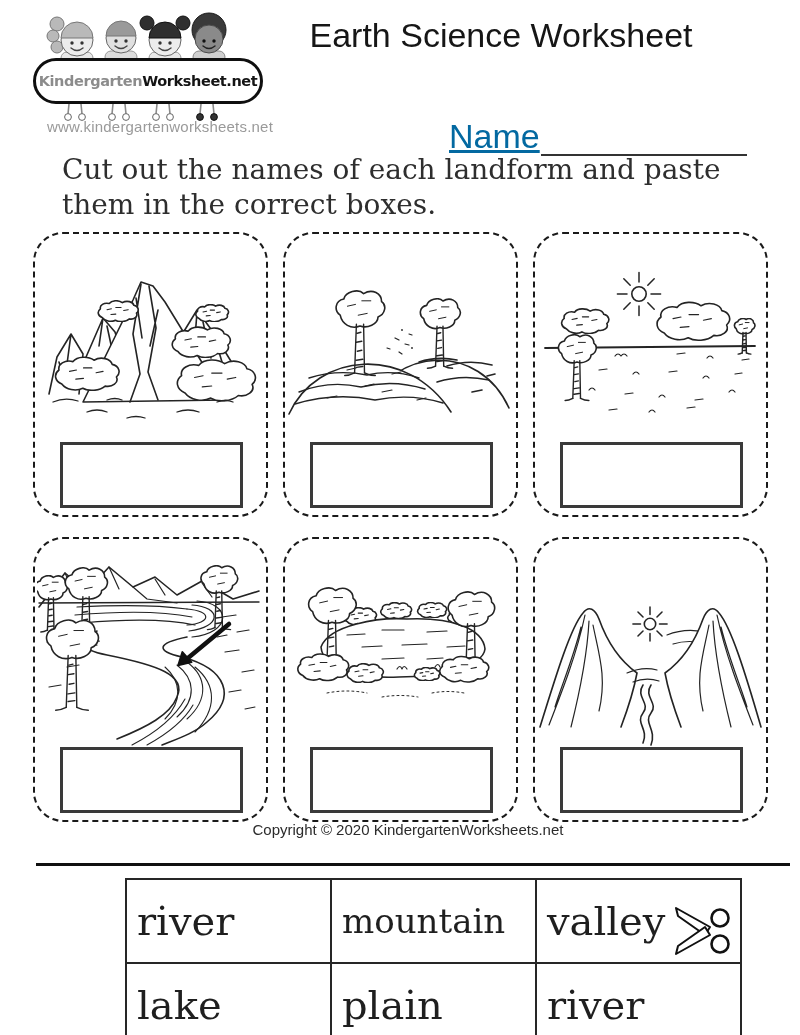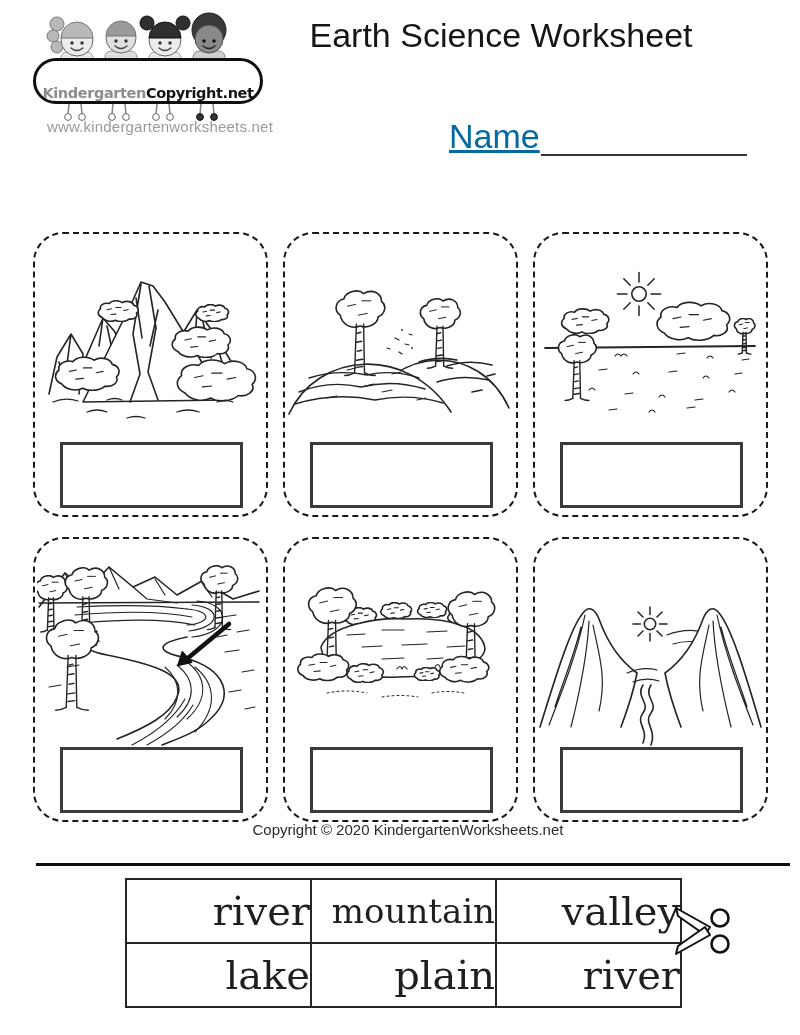--- a/index.html
+++ b/index.html
@@ -3,21 +3,21 @@
 <meta charset="utf-8">
 <style>
   html,body{margin:0;padding:0;background:#fff;}
   .sheet{position:relative;width:800px;height:1035px;background:#fff;overflow:hidden;
          font-family:"Liberation Sans",sans-serif;}
 
   
   .logo{position:absolute;left:33px;top:6px;width:236px;height:142px;}
   .logo svg.kids{position:absolute;left:0;top:0;width:236px;height:122px;}
   .badge{position:absolute;left:0;top:52px;width:224px;height:40px;border:3px solid #0f0f0f;
-         border-radius:23px;background:#fff;display:flex;align-items:flex-end;justify-content:center;
+         border-radius:23px;background:#fff;display:flex;align-items:center;justify-content:center;
          font-family:"DejaVu Sans",sans-serif;font-weight:bold;font-size:14.5px;
          letter-spacing:-0.4px;white-space:nowrap;z-index:2;}
   .badge .p1{color:#8c8c8c;}
   .badge .p2{color:#141414;}
   .logo-url{position:absolute;left:-2px;top:112px;width:242px;text-align:right;
             font-size:15px;color:#9a9a9a;letter-spacing:0.2px;}
 
   
   .title{position:absolute;left:258px;top:16px;width:486px;text-align:center;
          font-family:Liberation Sans, sans-serif;font-size:34px;color:#161616;white-space:nowrap;}
@@ -35,23 +35,23 @@
   .card{position:relative;box-sizing:border-box;border:2px dashed #1a1a1a;border-radius:30px;background:#fff;}
   .art{position:absolute;left:2px;top:8px;width:227px;height:200px;color:#242424;}
   .answer-box{position:absolute;left:25px;right:23px;bottom:7px;height:60px;
               border:3px solid #3a3a3a;background:#fff;}
 
   
   .copyright{position:absolute;left:8px;top:820px;width:100%;text-align:center;
              font-size:15px;line-height:19px;color:#2b2b2b;}
   .divider{position:absolute;left:36px;top:863px;width:754px;height:2.5px;background:#101010;}
   .word-bank{position:absolute;left:125px;top:878px;border-collapse:collapse;}
-  .word-bank td{width:183px;height:62px;border:2px solid #262626;text-align:right;
+  .word-bank td{width:183px;height:62px;border:2px solid #262626;text-align:left;
                 vertical-align:middle;font-family:"DejaVu Serif",serif;font-size:40px;color:#1f1f1f;
-                padding:0;}
+                padding:10px;}
   .word-bank td.fit{font-size:34px;}
   .scissors{position:absolute;left:673px;top:903px;width:66px;height:56px;}
 </style>
 </head>
 <body>
 
 <svg width="0" height="0" style="position:absolute">
   <defs>
     <symbol id="blob" viewBox="0 0 100 50">
       <path d="M14,40 C4,36 2,26 10,20 C8,12 18,5 30,8 C36,0 52,0 60,6 C70,0 84,4 86,12 C96,14 99,24 92,30 C96,38 86,45 76,43 C68,50 52,51 44,46 C34,51 20,48 14,40 Z" fill="#fff" stroke="currentColor" stroke-width="1.6" vector-effect="non-scaling-stroke" stroke-linejoin="round"></path>
@@ -114,30 +114,31 @@
         <circle cx="49" cy="111" r="3.4" fill="#fff" stroke="#666"></circle>
       <circle cx="79" cy="111" r="3.4" fill="#fff" stroke="#666"></circle>
         <circle cx="93" cy="111" r="3.4" fill="#fff" stroke="#666"></circle>
       <circle cx="123" cy="111" r="3.4" fill="#fff" stroke="#666"></circle>
         <circle cx="137" cy="111" r="3.4" fill="#fff" stroke="#666"></circle>
       <circle cx="167" cy="111" r="3.4" fill="#333" stroke="#111"></circle>
         <circle cx="181" cy="111" r="3.4" fill="#333" stroke="#111"></circle>
     </svg>
     <div class="badge">
       <span class="p1">Kindergarten</span>
-        <span class="p2">Copyright.net</span>
+        <span class="p2">Worksheet.net</span>
     </div>
     <div class="logo-url">www.kindergartenworksheets.net</div>
   </div>
 
   <h1 class="title" style="margin:0;font-weight:normal;">Earth Science Worksheet</h1>
   <div class="name-row">
     <span>Name</span><span class="name-line"></span>
   </div>
 
+  <p class="instructions">Cut out the names of each landform and paste them in the correct boxes.</p>
 
   <div class="cards">
 
     <div class="card">
       <svg class="art" viewBox="0 0 227 200" fill="none" stroke="currentColor" stroke-width="1.6" stroke-linecap="round" stroke-linejoin="round">
         <path d="M12,152 L20,115 L34,92 L46,112 L42,152 M34,92 L30,122 M22,120 L28,140"></path>
         <path d="M46,122 L66,76 L78,90 L88,122 M66,76 L62,104 M70,84 L76,112"></path>
         <path d="M138,104 L160,68 L176,90 L194,150 M176,90 L208,142 M160,70 L158,96 M166,80 L174,116"></path>
         <path d="M46,160 L96,58 L104,40 L116,44 L128,60 L188,158 Z" fill="#fff"></path>
         <path d="M104,42 L96,92 L103,132 L93,160 M112,44 L119,86 L111,130 L121,158 M99,56 L105,96 M121,68 L113,104"></path>

